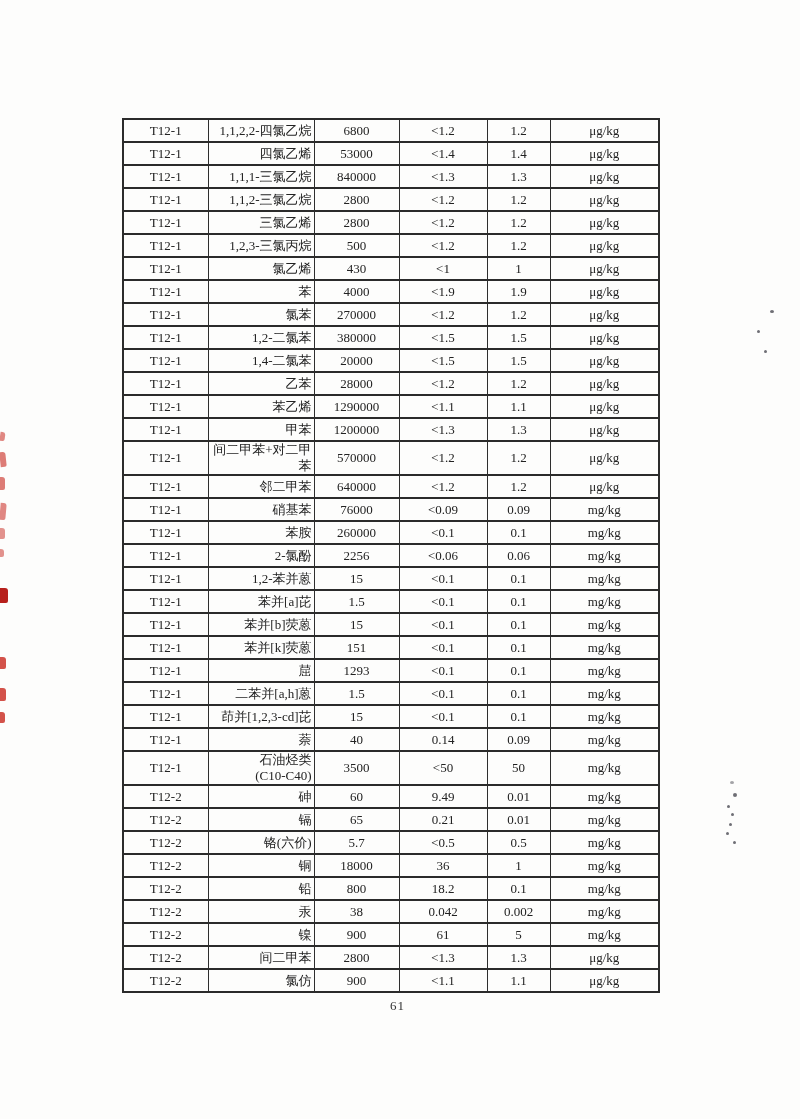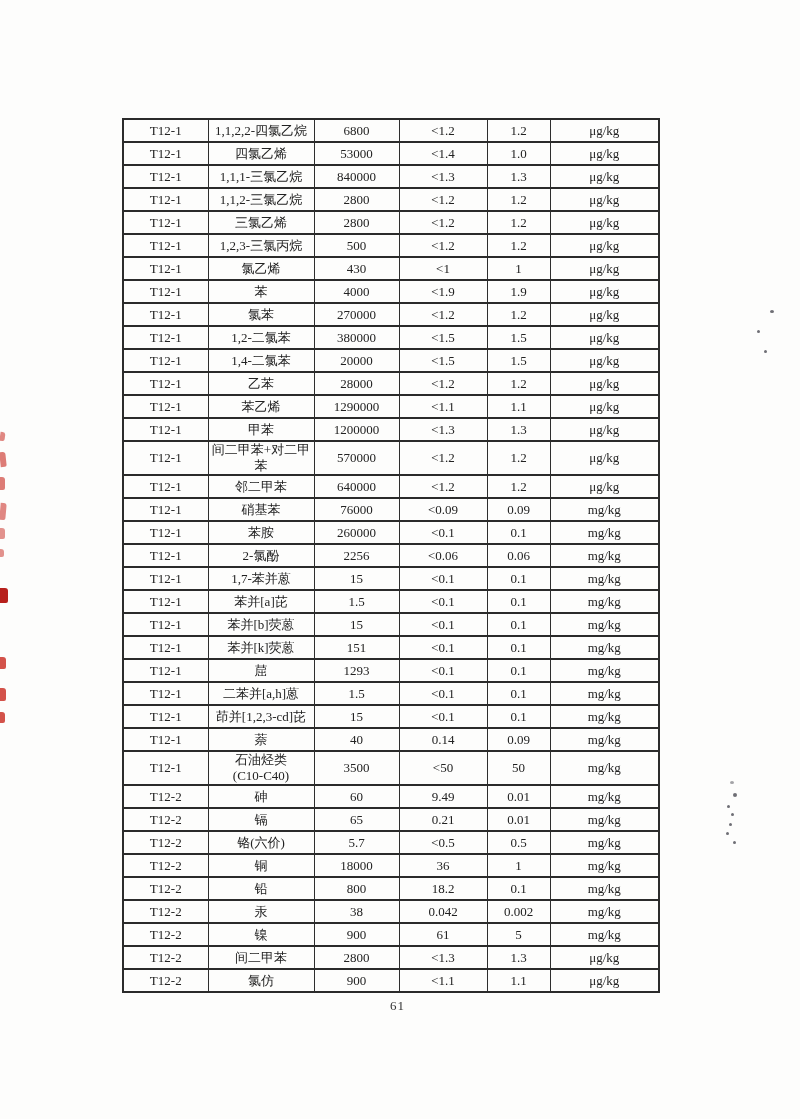--- a/index.html
+++ b/index.html
@@ -34,20 +34,21 @@
     padding: 0 2px;
     font-size: 13px;
     line-height: 16px;
     text-align: center;
     vertical-align: middle;
     color: #222222;
     overflow: hidden;
   }
   table.results td.col-analyte {
     white-space: pre-line;
+    text-align: right;
   }
   col.c-sample { width: 85px; }
   col.c-analyte { width: 106px; }
   col.c-screen { width: 85px; }
   col.c-result { width: 88px; }
   col.c-dl { width: 63px; }
   col.c-unit { width: 109px; }
 
   .pageno {
     position: absolute;
@@ -118,21 +119,21 @@
           <td class="col-screening-value">6800</td>
           <td class="col-result">&lt;1.2</td>
           <td class="col-detection-limit">1.2</td>
           <td class="col-unit">μg/kg</td>
         </tr>
         <tr>
           <td class="col-sample-id">T12-1</td>
           <td class="col-analyte">四氯乙烯</td>
           <td class="col-screening-value">53000</td>
           <td class="col-result">&lt;1.4</td>
-          <td class="col-detection-limit">1.0</td>
+          <td class="col-detection-limit">1.4</td>
           <td class="col-unit">μg/kg</td>
         </tr>
         <tr>
           <td class="col-sample-id">T12-1</td>
           <td class="col-analyte">1,1,1-三氯乙烷</td>
           <td class="col-screening-value">840000</td>
           <td class="col-result">&lt;1.3</td>
           <td class="col-detection-limit">1.3</td>
           <td class="col-unit">μg/kg</td>
         </tr>
@@ -260,21 +261,21 @@
         <tr>
           <td class="col-sample-id">T12-1</td>
           <td class="col-analyte">2-氯酚</td>
           <td class="col-screening-value">2256</td>
           <td class="col-result">&lt;0.06</td>
           <td class="col-detection-limit">0.06</td>
           <td class="col-unit">mg/kg</td>
         </tr>
         <tr>
           <td class="col-sample-id">T12-1</td>
-          <td class="col-analyte">1,7-苯并蒽</td>
+          <td class="col-analyte">1,2-苯并蒽</td>
           <td class="col-screening-value">15</td>
           <td class="col-result">&lt;0.1</td>
           <td class="col-detection-limit">0.1</td>
           <td class="col-unit">mg/kg</td>
         </tr>
         <tr>
           <td class="col-sample-id">T12-1</td>
           <td class="col-analyte">苯并[a]芘</td>
           <td class="col-screening-value">1.5</td>
           <td class="col-result">&lt;0.1</td>

